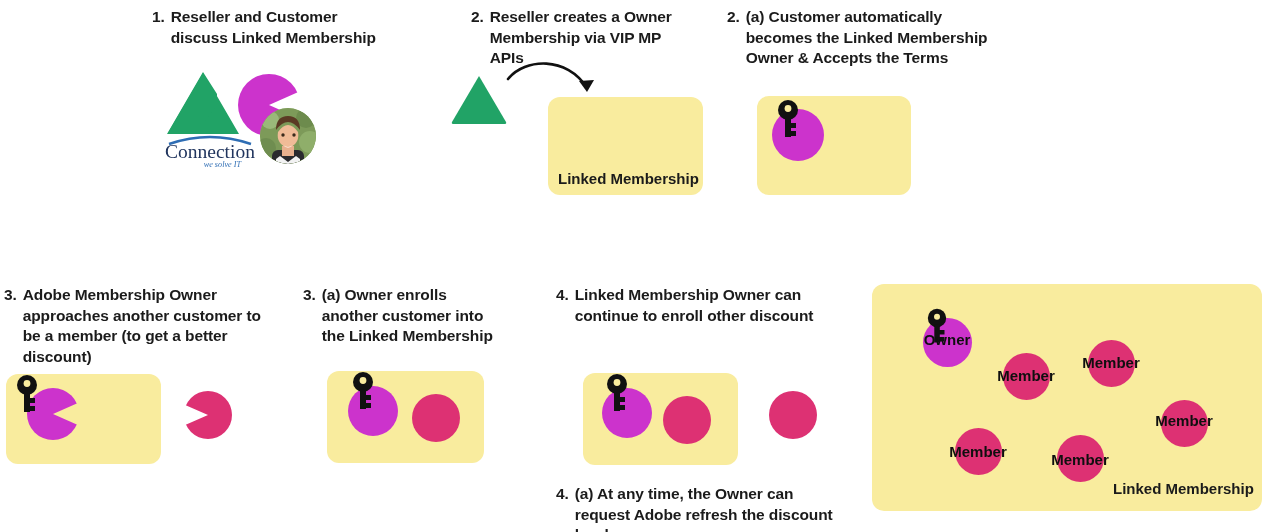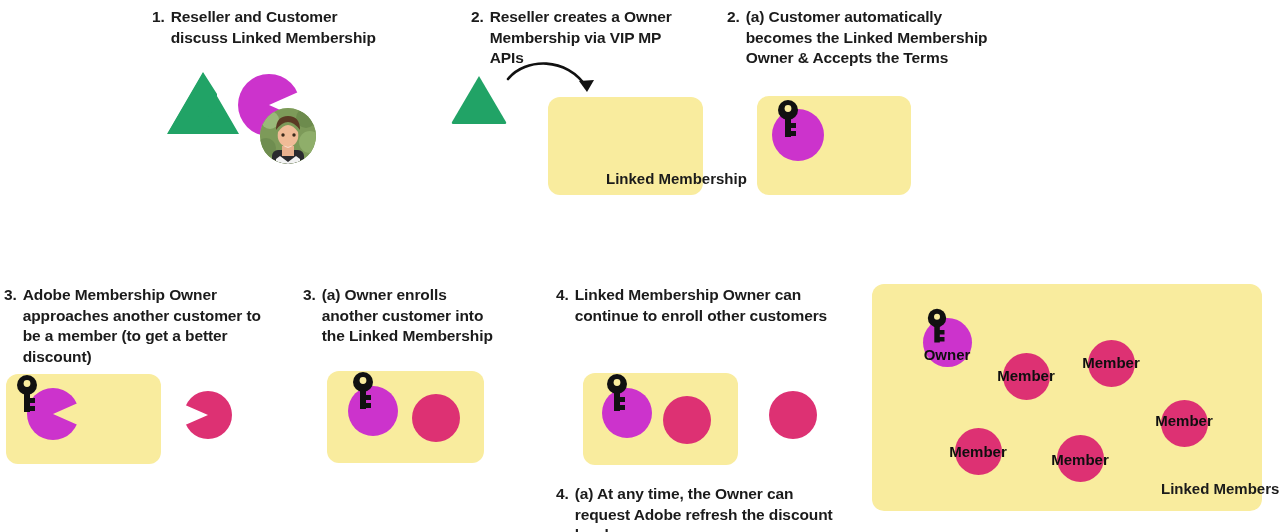--- a/index.html
+++ b/index.html
@@ -49,21 +49,20 @@
     position: absolute;
     background: #F9EC9E;
     border-radius: 12px;
   }
   .ybox-label {
     position: absolute;
     font-weight: bold;
     font-size: 15px;
     color: #1b1b1b;
     white-space: nowrap;
-    margin-left: 48px;
   }
 
   
   .person {
     position: absolute;
     border-radius: 50%;
   }
   .person.owner  { background: #CC33CC; }
   .person.member { background: #DD3173; }
 
@@ -136,20 +135,27 @@
     </div>
   </div>
 
   <div class="abs" style="left:163px; top:68px;">
     <svg width="80" height="70" viewBox="0 0 80 70">
       <path d="M40 4 L76 66 L54 66 L54 52 L44 52 L54 40 L54 26 L40 4 Z M40 4 L4 66 L54 66 L54 52 L44 52 L54 40 L54 26 Z" fill="#21A366"></path>
       <path d="M40 5 L5 65 L52 65 L52 53 L42 53 L52 40 L52 27 Z" fill="#21A366"></path>
     </svg>
   </div>
 
+  <div class="conn-wordmark" style="left:155px; top:132px; width:110px;">
+    <svg width="110" height="36" viewBox="0 0 110 36">
+      <path d="M14 12 Q55 -2 96 12" stroke="#2E6DB4" stroke-width="2.4" fill="none"></path>
+      <text x="55" y="26" text-anchor="middle" font-family="Liberation Serif, serif" font-size="19.5" fill="#21355E">Connection</text>
+      <text x="86" y="35" text-anchor="end" font-family="Liberation Serif, serif" font-size="8.2" font-style="italic" fill="#2E6DB4">we solve IT</text>
+    </svg>
+  </div>
 
   <div class="person owner pac-right" style="left:238px; top:74px; width:62px; height:62px;"></div>
 
   <div class="avatar" style="left:260px; top:108px; width:56px; height:56px;">
     <svg width="56" height="56" viewBox="0 0 56 56">
       <defs>
         <clipPath id="avclip">
             <circle cx="28" cy="28" r="28"></circle>
           </clipPath>
       </defs>
@@ -210,21 +216,21 @@
   <div class="caption" style="left:303px; top:285px; width:200px;">
     <div class="cap-row">
       <span class="cap-num">3.</span>
       <span class="cap-text">(a) Owner enrolls another customer into the Linked Membership</span>
     </div>
   </div>
 
   <div class="caption" style="left:556px; top:285px; width:275px;">
     <div class="cap-row">
       <span class="cap-num">4.</span>
-      <span class="cap-text">Linked Membership Owner can continue to enroll other customers</span>
+      <span class="cap-text">Linked Membership Owner can continue to enroll other discount</span>
     </div>
   </div>
 
   <div class="caption" style="left:556px; top:484px; width:290px;">
     <div class="cap-row">
       <span class="cap-num">4.</span>
       <span class="cap-text">(a) At any time, the Owner can request Adobe refresh the discount levels.</span>
     </div>
   </div>
 
@@ -280,21 +286,21 @@
   <div class="person owner" style="left:923px; top:318px; width:49px; height:49px;"></div>
   <div class="key-icon" style="left:927px; top:308px;">
     <svg width="24" height="42" viewBox="0 0 24 42">
       <circle cx="10" cy="10" r="9.2" fill="#111111"></circle>
       <circle cx="10" cy="8.8" r="3" fill="#F9EC9E"></circle>
       <rect x="7.3" y="16.5" width="5.5" height="18" fill="#111111"></rect>
       <rect x="12" y="22" width="5.5" height="4.5" fill="#111111"></rect>
       <rect x="12" y="29" width="5.5" height="4.5" fill="#111111"></rect>
     </svg>
   </div>
-  <div class="person-label" style="left:918px; top:346px; width:58px;">Owner</div>
+  <div class="person-label" style="left:918px; top:331px; width:58px;">Owner</div>
 
   <div class="person member" style="left:1003px; top:353px; width:47px; height:47px;"></div>
   <div class="person-label" style="left:991px; top:367px; width:70px;">Member</div>
 
   <div class="person member" style="left:1088px; top:340px; width:47px; height:47px;"></div>
   <div class="person-label" style="left:1076px; top:354px; width:70px;">Member</div>
 
   <div class="person member" style="left:1161px; top:400px; width:47px; height:47px;"></div>
   <div class="person-label" style="left:1149px; top:412px; width:70px;">Member</div>
 

